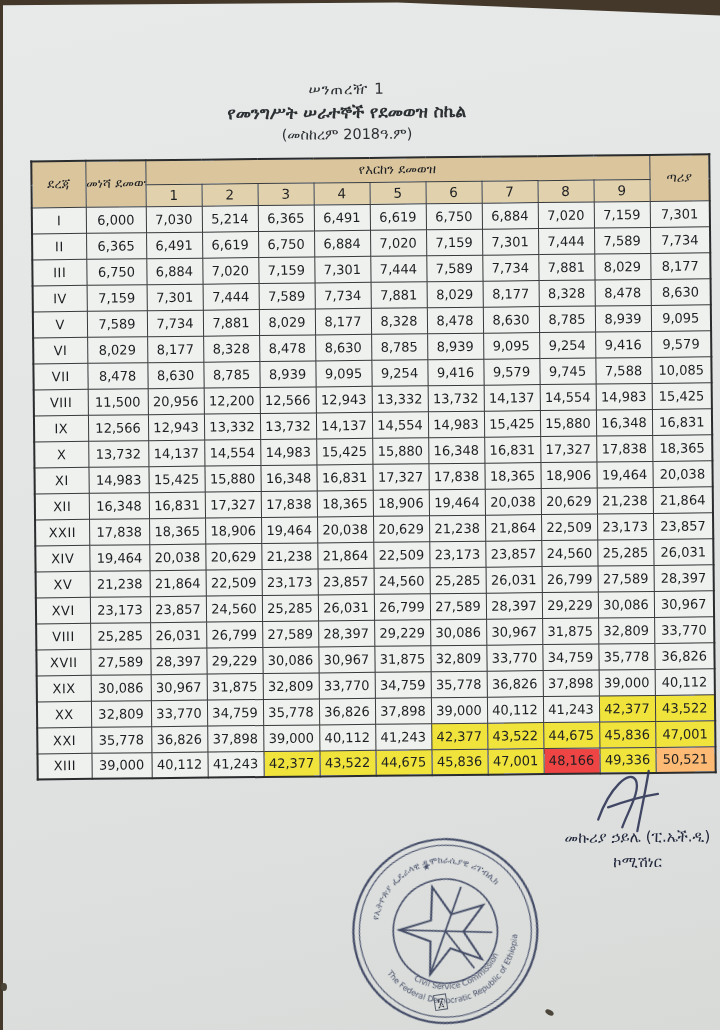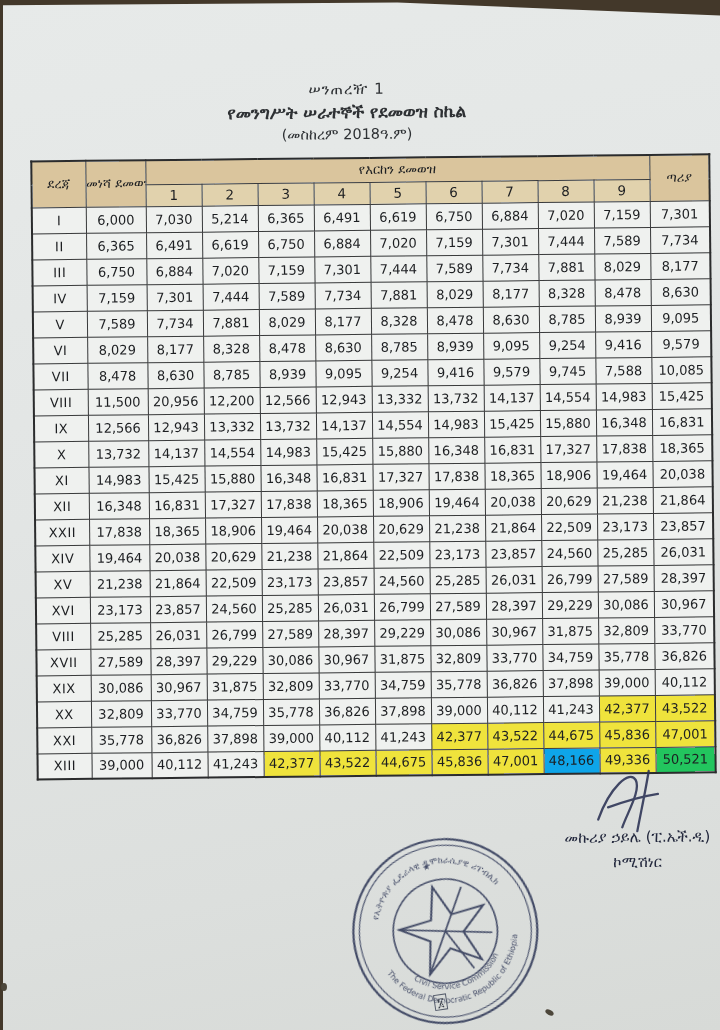--- a/index.html
+++ b/index.html
@@ -409,23 +409,23 @@
         <tr>
           <td class="grade">XIII</td>
           <td>39,000</td>
           <td>40,112</td>
           <td>41,243</td>
           <td style="background: rgb(239, 227, 60);">42,377</td>
           <td style="background: rgb(239, 227, 60);">43,522</td>
           <td style="background: rgb(239, 227, 60);">44,675</td>
           <td style="background: rgb(239, 227, 60);">45,836</td>
           <td style="background: rgb(239, 227, 60);">47,001</td>
-          <td style="background: #0ea5e9;">48,166</td>
+          <td style="background: #ef4444;">48,166</td>
           <td style="background: rgb(239, 227, 60);">49,336</td>
-          <td style="background: #22c55e;">50,521</td>
+          <td style="background: #fdba74;">50,521</td>
         </tr>
       </tbody>
   </table>
 
   <svg class="sig-svg" width="110" height="66" viewBox="0 0 110 66">
     <g fill="none" stroke="#2b3254" stroke-width="2.3" stroke-linecap="round" opacity="0.88">
       <path d="M6 52 C18 20 38 2 44 13 C49 23 36 44 30 60"></path>
       <path d="M57 4 C54 22 49 44 45 64"></path>
       <path d="M16 40 C36 33 52 29 66 27"></path>
     </g>

